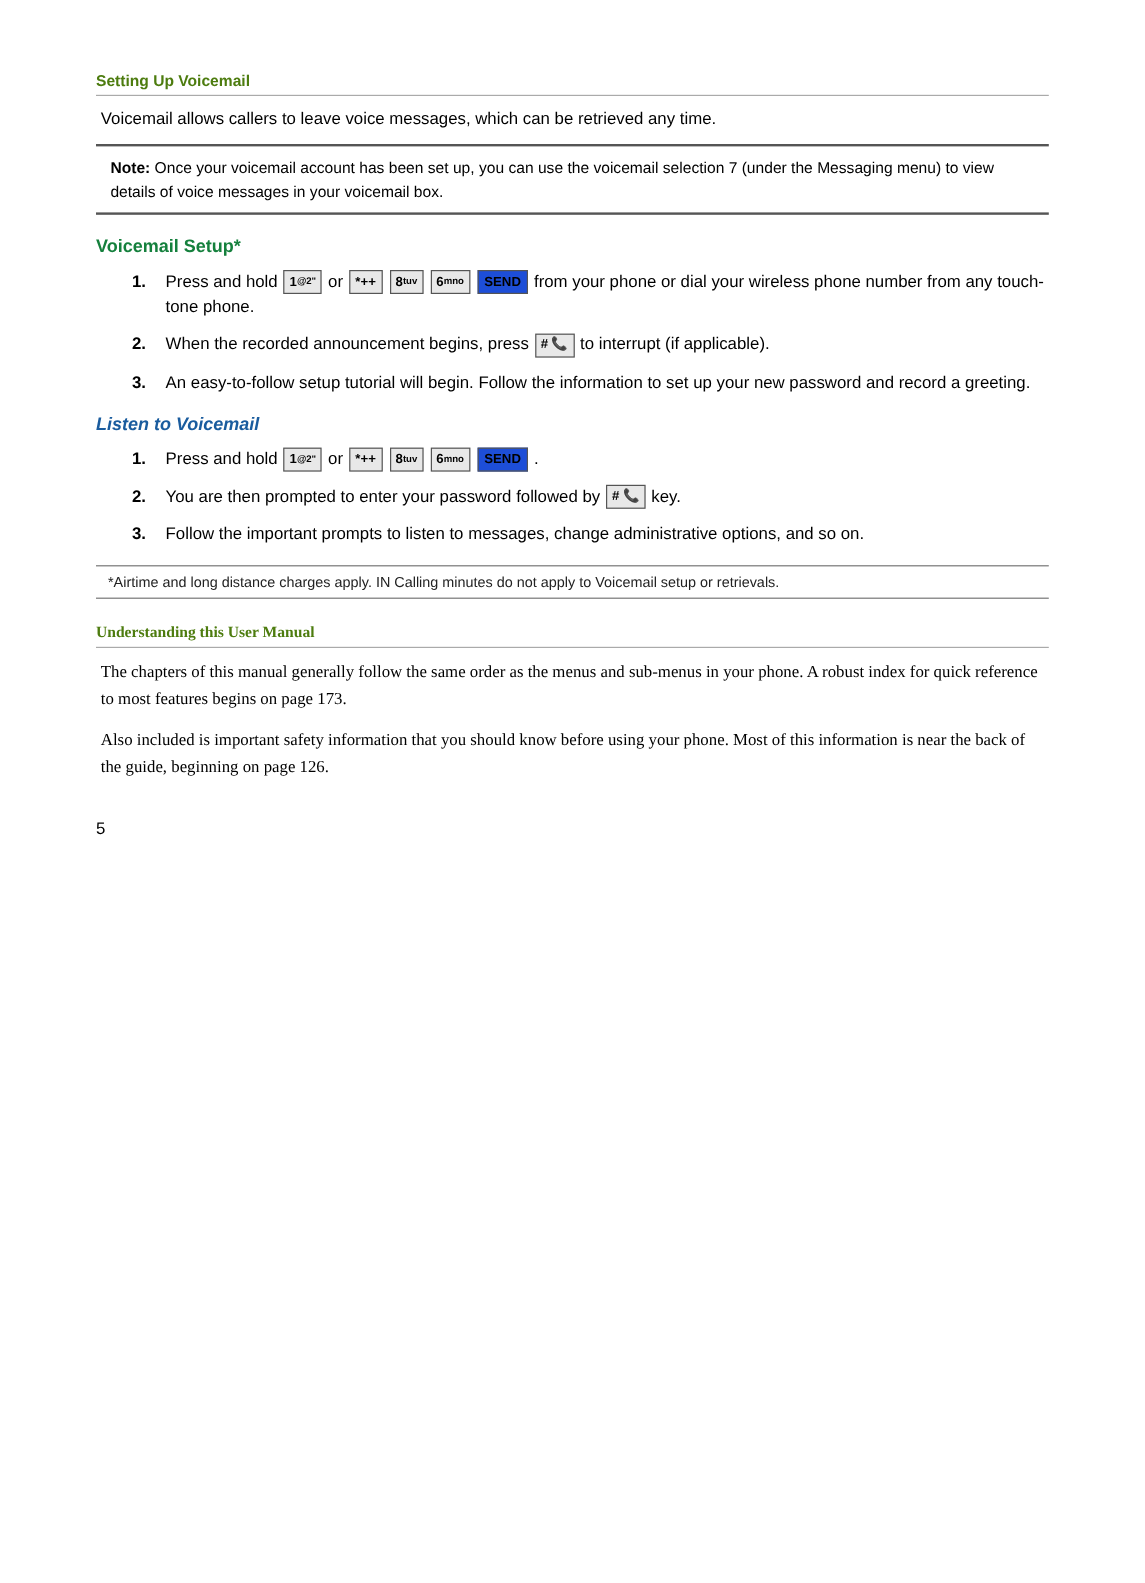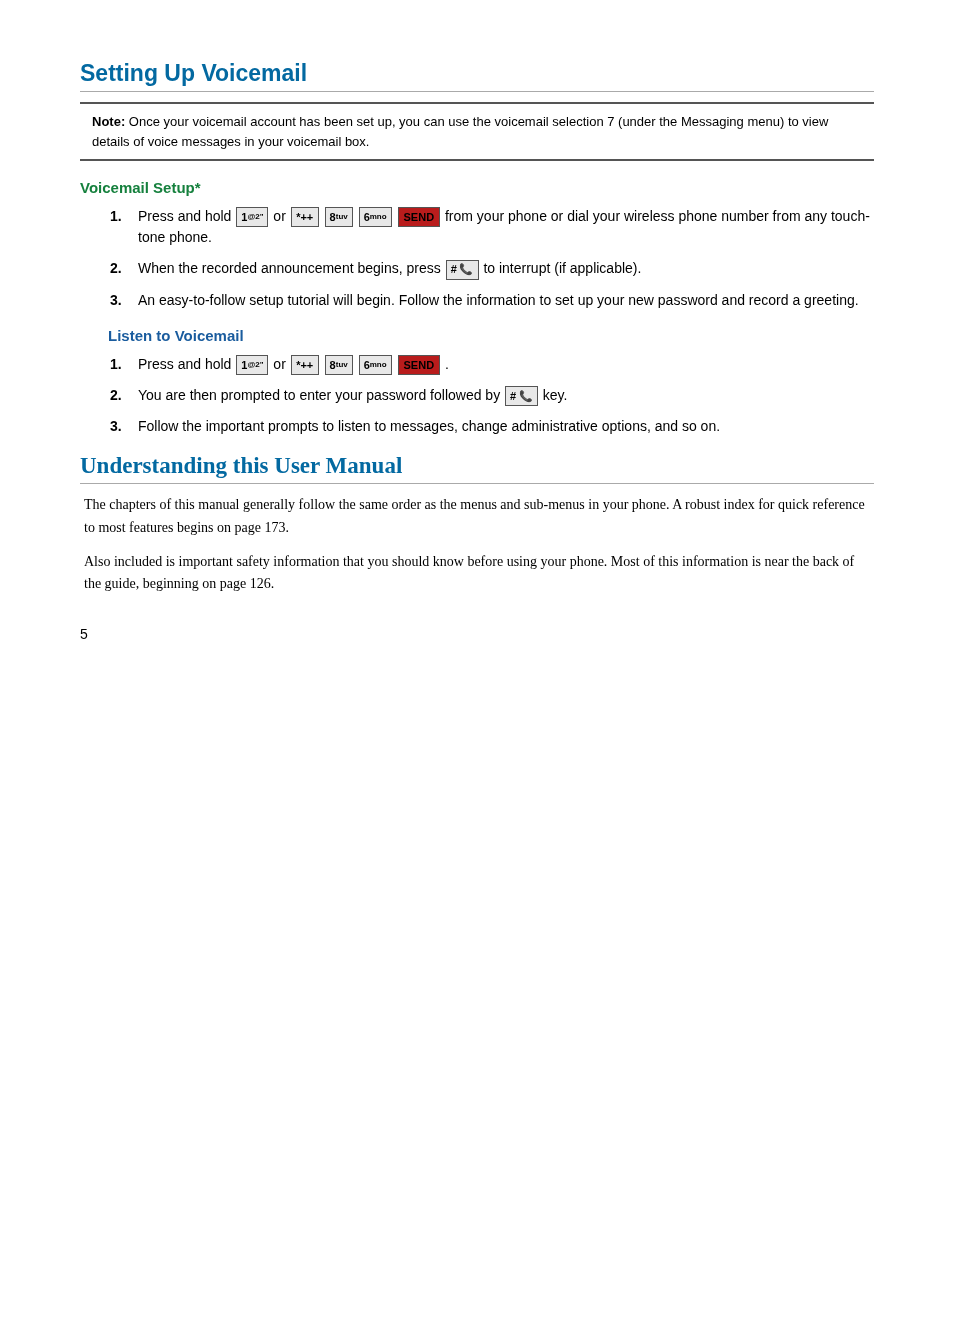--- a/index.html
+++ b/index.html
@@ -7,22 +7,22 @@
       background: #ffffff;
       font-family: Arial, Helvetica, sans-serif;
       font-size: 14px;
       color: #000000;
       width: 954px;
       min-height: 1319px;
       padding: 60px 80px 60px 80px;
     }
 
     .section-title {
-      color: #0369a1;
-      font-size: 23px;
+      color: #4d7c0f;
+      font-size: 13px;
       font-weight: bold;
       margin-bottom: 10px;
       border-bottom: 1px solid #aaa;
       padding-bottom: 4px;
     }
 
     .intro-text {
       font-size: 14px;
       margin-bottom: 14px;
       padding-left: 4px;
@@ -45,22 +45,22 @@
       color: #15803d;
       font-size: 15px;
       font-weight: bold;
       margin-bottom: 10px;
     }
 
     .sub-section-italic {
       color: #1a5c9e;
       font-size: 15px;
       font-weight: bold;
-      margin-bottom: 10px;
-      margin-left: 28px;
+      font-style: italic;
+      margin-bottom: 10px;
     }
 
     .numbered-list {
       list-style: none;
       margin-left: 30px;
       margin-bottom: 16px;
     }
 
     .numbered-list li {
       display: flex;
@@ -101,21 +101,21 @@
 
     .key-btn sub {
       font-size: 8px;
     }
 
     .key-send {
       display: inline-flex;
       align-items: center;
       justify-content: center;
       border: 1px solid #555;
-      background: #b91c1c;
+      background: #1d4ed8;
       padding: 1px 5px;
       font-size: 11px;
       font-weight: bold;
       margin: 0 1px;
       height: 20px;
       vertical-align: middle;
     }
 
     .footnote-box {
       border-top: 1px solid #777;
@@ -152,20 +152,21 @@
       margin-bottom: 12px;
       padding-left: 4px;
     }
   </style>
 </head>
 <body>
 
 <div class="voicemail-section">
   <h2 class="section-title">Setting Up Voicemail</h2>
 
+  <p class="intro-text">Voicemail allows callers to leave voice messages, which can be retrieved any time.</p>
 
   <div class="note-box">
     <strong>Note:</strong>
     <span>Once your voicemail account has been set up, you can use the voicemail selection 7 (under the Messaging menu) to view details of voice messages in your voicemail box.</span>
   </div>
 
   <h3 class="sub-section-title">Voicemail Setup*</h3>
 
   <ol class="numbered-list">
     <li>
@@ -222,20 +223,23 @@
       </span>
     </li>
     <li>
       <span class="list-number">3.</span>
       <span class="list-content">
         Follow the important prompts to listen to messages, change administrative options, and so on.
       </span>
     </li>
   </ol>
 
+  <div class="footnote-box">
+    <span>*Airtime and long distance charges apply. IN Calling minutes do not apply to Voicemail setup or retrievals.</span>
+  </div>
 </div>
 
 <div class="understanding-section section-gap">
   <h2 class="section-title">Understanding this User Manual</h2>
 
   <p class="para">The chapters of this manual generally follow the same order as the menus and sub-menus in your phone. A robust index for quick reference to most features begins on page 173.</p>
 
   <p class="para">Also included is important safety information that you should know before using your phone. Most of this information is near the back of the guide, beginning on page 126.</p>
 </div>
 

